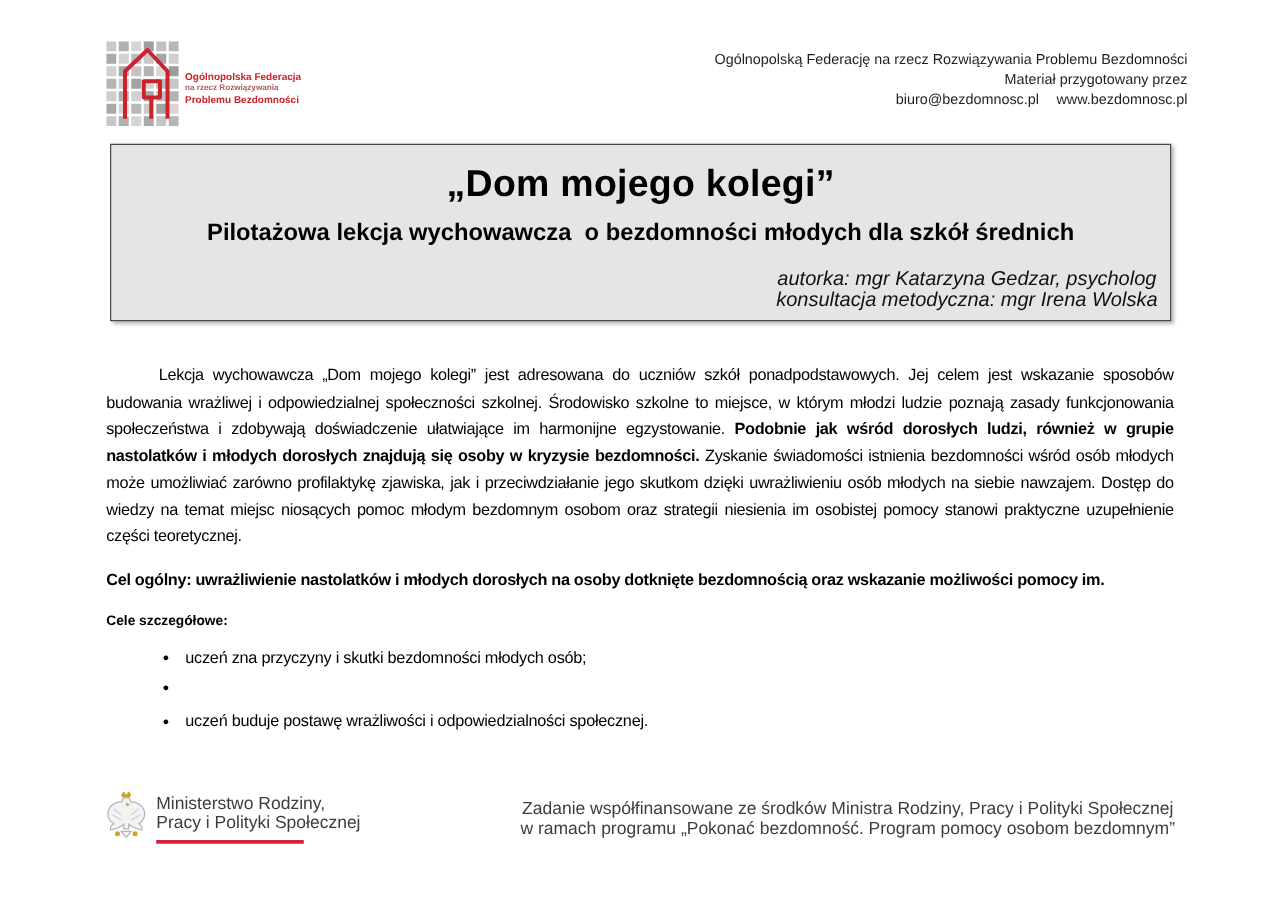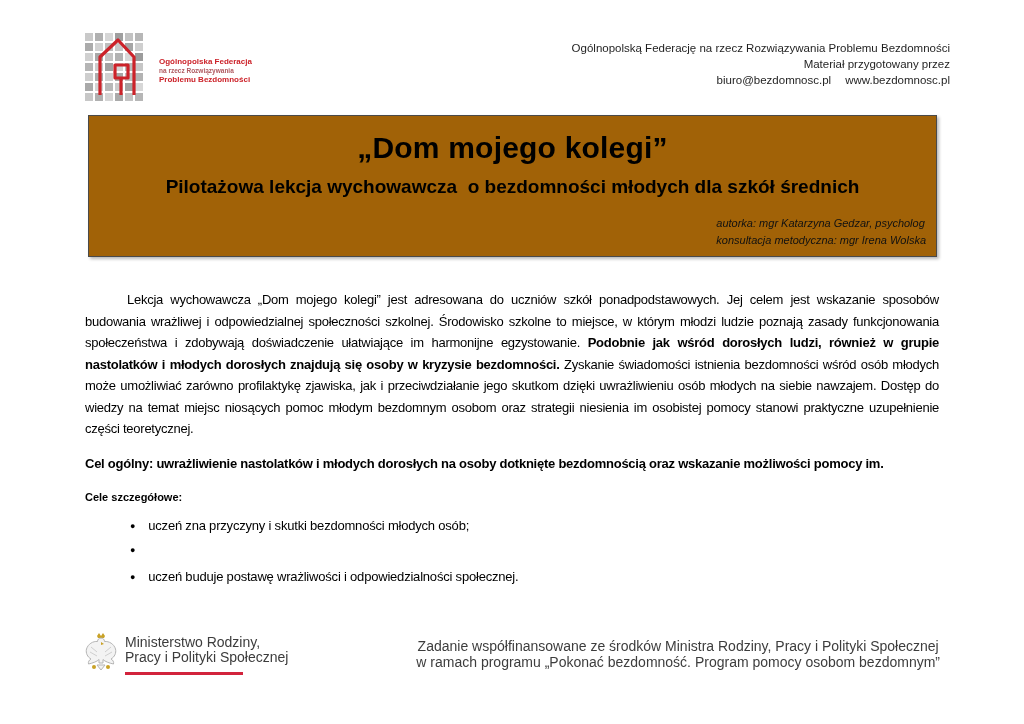--- a/index.html
+++ b/index.html
@@ -12,50 +12,50 @@
     position: relative;
     overflow: hidden;
   }
   .page { position: absolute; inset: 0; background: #fff; }
 
   
   .doc-header {
     position: absolute; top: 33px; left: 85px; right: 74px;
     display: flex; justify-content: space-between; align-items: flex-start;
   }
-  .fed-logo { display: flex; gap: 16px; align-items: flex-start; }
+  .fed-logo { display: flex; gap: 5px; align-items: flex-start; }
   .fed-logo-text { padding-top: 24px; line-height: 9px; }
   .fed-logo-line1, .fed-logo-line3 {
     font-size: 8px; font-weight: bold; color: #cc2229; letter-spacing: 0;
   }
   .fed-logo-line2 { font-size: 6.5px; font-weight: bold; color: #b05a60; }
   .header-right {
     text-align: right; font-size: 11.5px; line-height: 16px; color: #1f1f1f;
     padding-top: 7px;
   }
   .header-contact span { margin-left: 14px; }
 
   
   .title-box {
     position: absolute; left: 88px; top: 115px; width: 849px; height: 142px;
-    background: #a16207;
+    background: #e5e5e5;
     border: 1px solid #4a4a4a;
     box-shadow: 2px 2px 3px rgba(0,0,0,0.28);
     text-align: center;
   }
   .doc-title {
     font-size: 30px; font-weight: bold; margin-top: 15px; letter-spacing: 0.2px;
     white-space: pre-wrap;
   }
   .doc-subtitle {
     font-size: 19px; font-weight: bold; margin-top: 11px; white-space: pre-wrap;
   }
   .credits {
-    position: absolute; right: 10px; bottom: 7px; text-align: left;
-    font-style: italic; font-size: 11px; line-height: 17px; color: #111;
+    position: absolute; right: 10px; bottom: 7px; text-align: center;
+    font-style: italic; font-size: 16px; line-height: 17px; color: #111;
   }
 
   
   .main { position: absolute; left: 85px; top: 289px; width: 854px; }
   .intro {
     margin: 0; font-size: 13px; line-height: 21.5px; text-align: justify;
     text-indent: 42px; letter-spacing: -0.25px;
   }
   .general-goal {
     margin: 13px 0 0; font-size: 13px; line-height: 21.5px; font-weight: bold;

